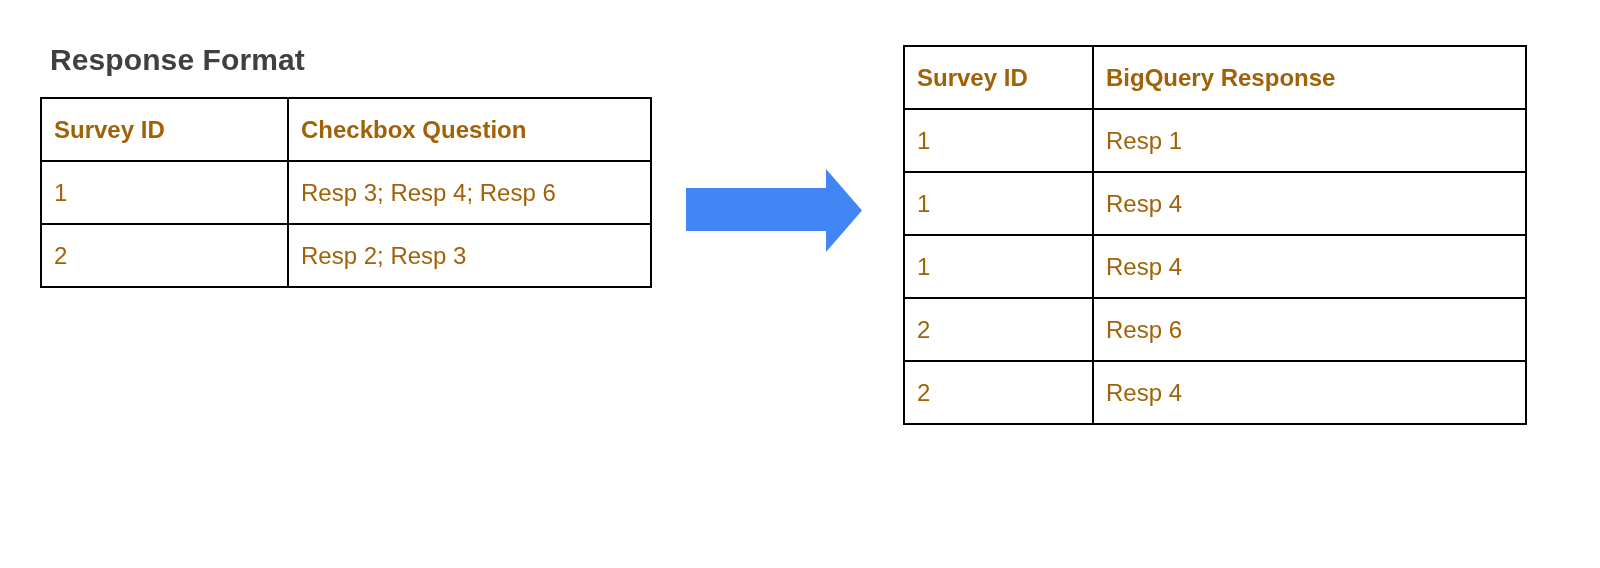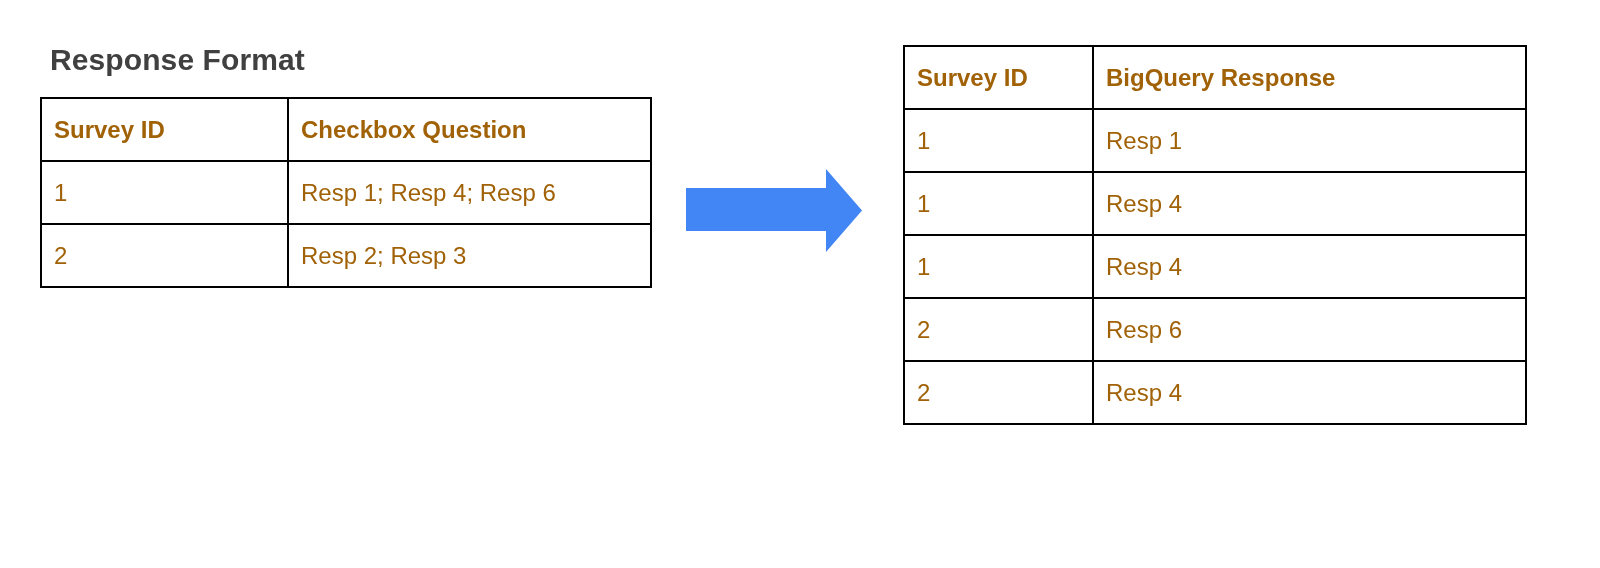--- a/index.html
+++ b/index.html
@@ -98,21 +98,21 @@
         </colgroup>
       <thead>
         <tr>
           <th>Survey ID</th>
           <th>Checkbox Question</th>
         </tr>
       </thead>
       <tbody>
         <tr>
           <td>1</td>
-          <td>Resp 1; Resp 4; Resp 6</td>
+          <td>Resp 3; Resp 4; Resp 6</td>
         </tr>
         <tr>
           <td>2</td>
           <td>Resp 2; Resp 3</td>
         </tr>
       </tbody>
     </table>
   </div>
 
   <div class="arrow-wrap">

